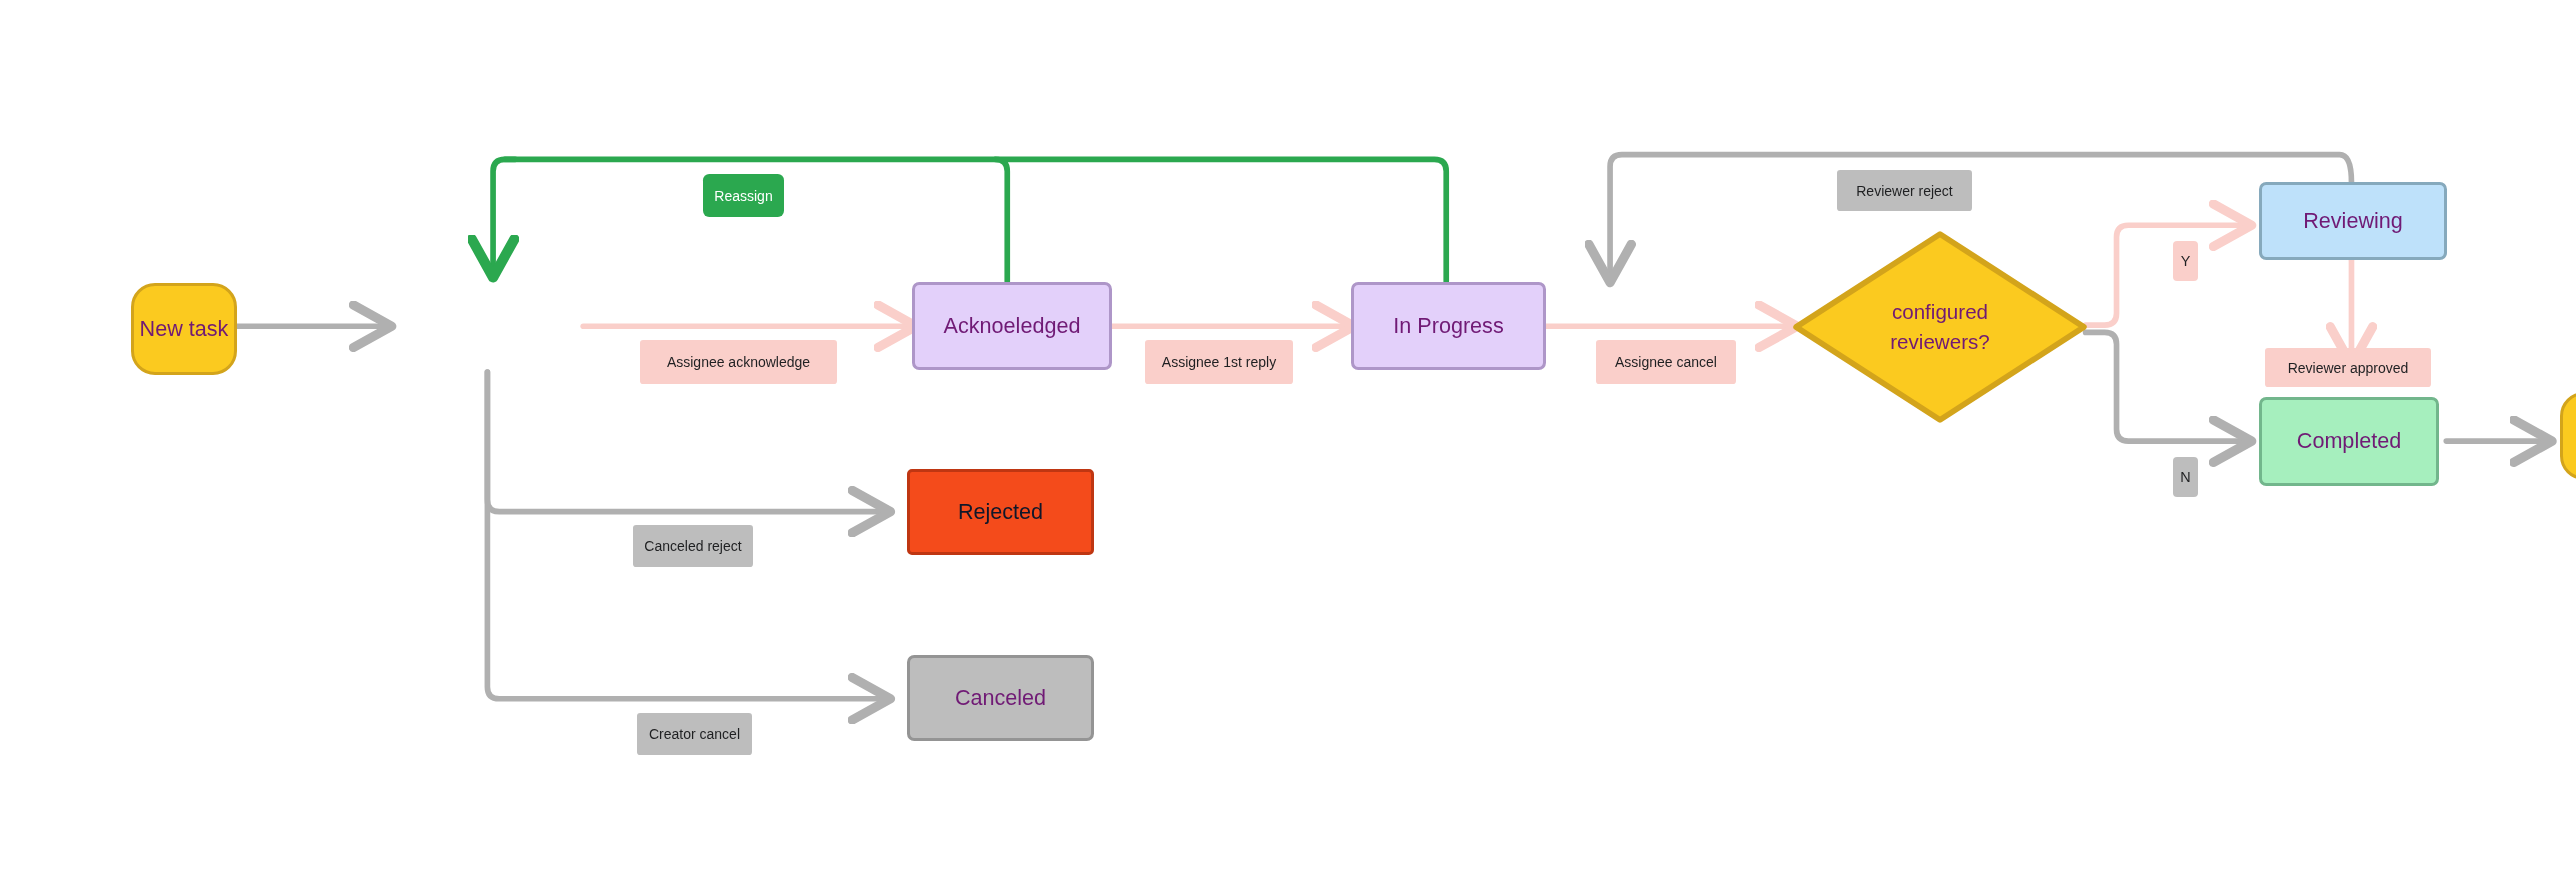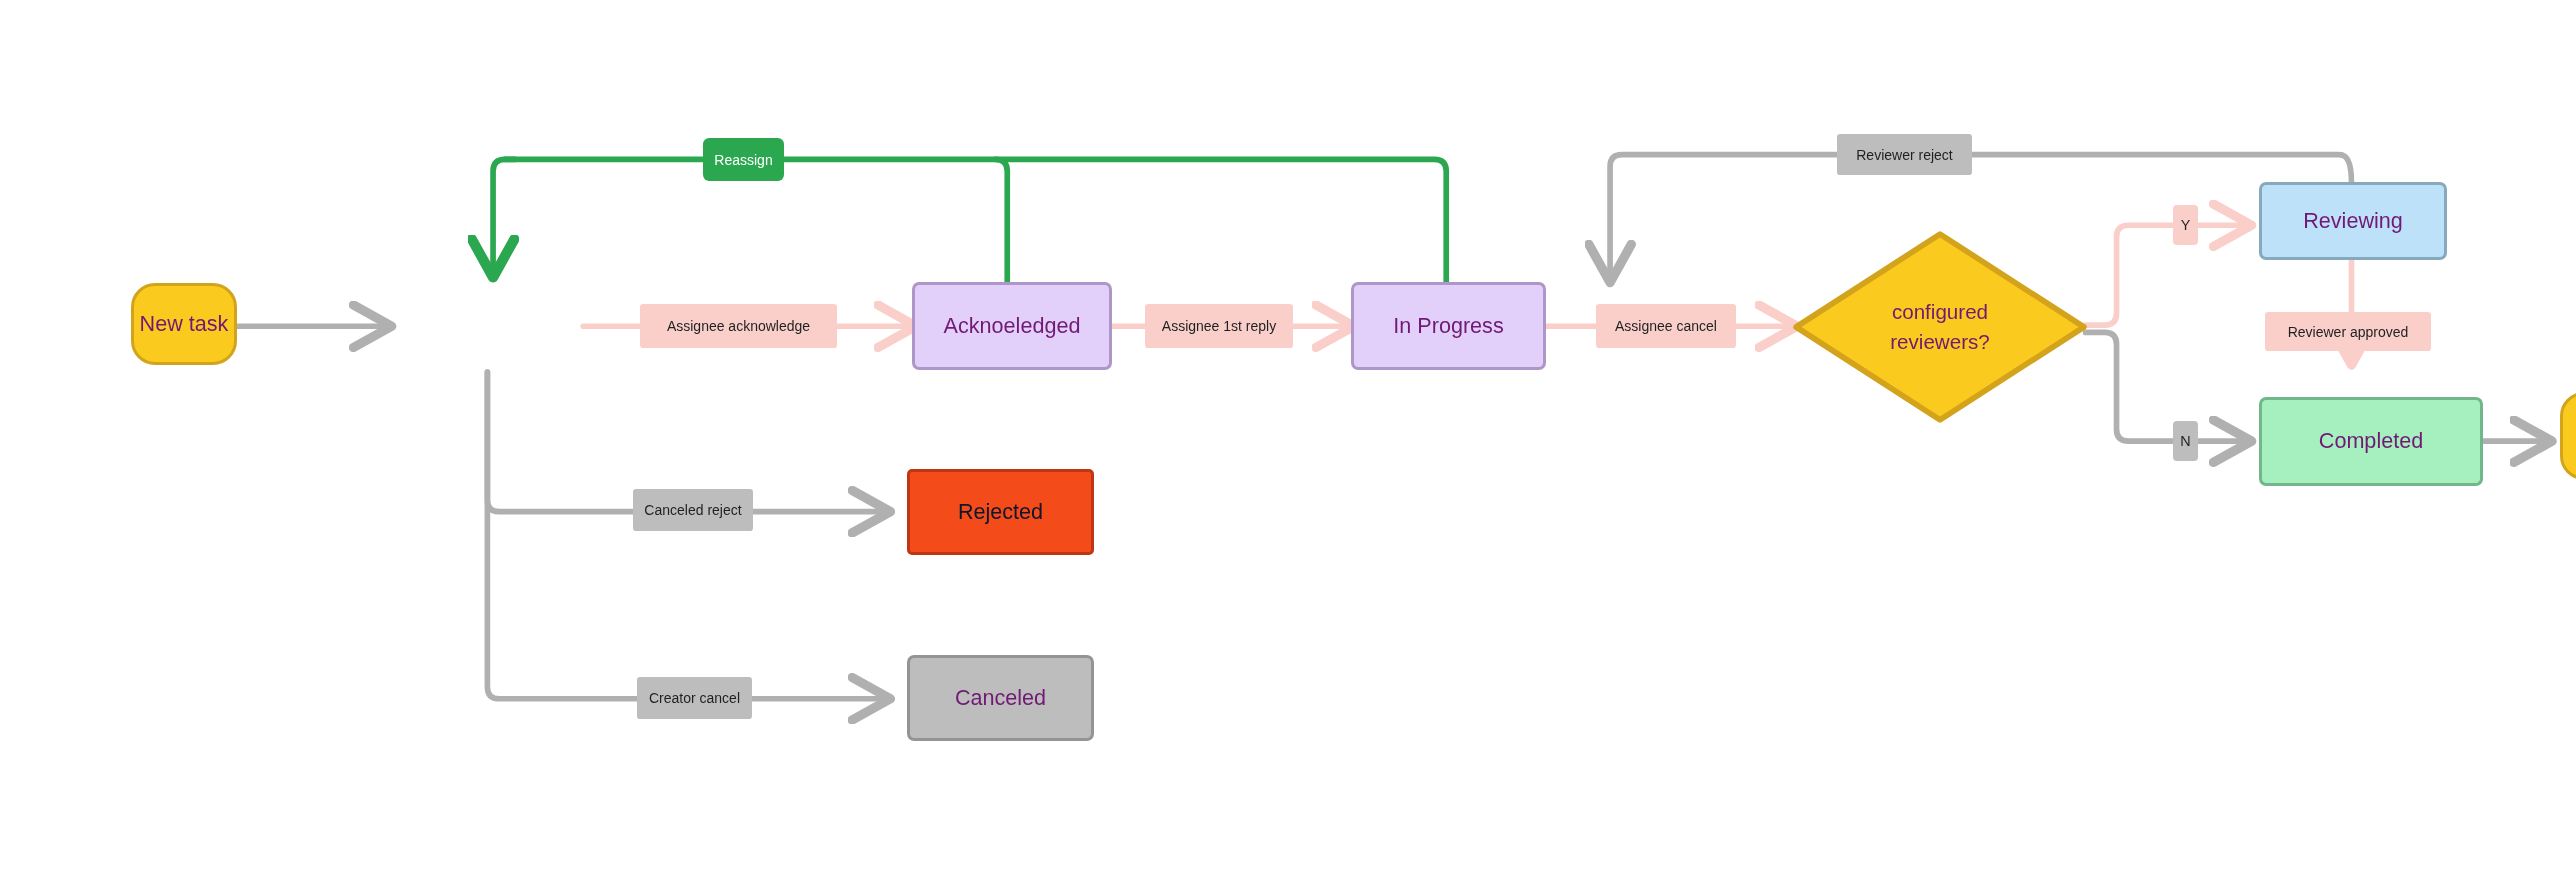--- a/index.html
+++ b/index.html
@@ -104,20 +104,21 @@
     display: flex;
     align-items: center;
     justify-content: center;
     text-align: center;
     font-size: 14px;
     color: #1f2022;
     border-radius: 3.1px;
     z-index: 6;
     white-space: nowrap;
     padding: 0 5.2px;
+    margin-top: 36px;
   }
   .lbl-pink { background: #FACFCA; }
   .lbl-gray { background: #BDBDBD; }
   .lbl-green { background: #2BA84F; color: #ffffff; border-radius: 6.2px; }
   .lbl-yn { font-size: 14.4px; border-radius: 4.1px; }
 </style>
 </head>
 <body>
 
 <div id="diagram-root">
@@ -160,21 +161,21 @@
       <path d="M 2807 546 L 2807 332 Q 2807 309 2784 309 L 1932 309" stroke="#2BA84F" stroke-width="11"></path>
 
       <path d="M 1000 309 L 980 309 Q 957 309 957 332 L 957 530" stroke="#2BA84F" stroke-width="11" marker-end="url(#arrow-green)"></path>
 
       <path d="M 946 722 L 946 970 Q 946 993 969 993 L 1720 993" stroke="#B0B0B0" stroke-width="11" marker-end="url(#arrow-gray)"></path>
 
       <path d="M 946 722 L 946 1333 Q 946 1356 969 1356 L 1720 1356" stroke="#B0B0B0" stroke-width="11" marker-end="url(#arrow-gray)"></path>
     </g>
   </svg>
 
-  <div class="node node-terminal" style="left:131px; top:283px; width:106px; height:82px;">
+  <div class="node node-terminal" style="left:131px; top:283px; width:106px; height:92px;">
     <span>New task</span>
   </div>
 
 
   <div class="node node-purple" style="left:912px; top:282px; width:200px; height:88px;">
     <span>Acknoeledged</span>
   </div>
 
   <div class="node node-purple" style="left:1351px; top:282px; width:195px; height:88px;">
     <span>In Progress</span>
@@ -187,21 +188,21 @@
     <div class="decision-text">
       <div>configured</div>
       <div>reviewers?</div>
     </div>
   </div>
 
   <div class="node node-blue" style="left:2259px; top:182px; width:188px; height:78px;">
     <span>Reviewing</span>
   </div>
 
-  <div class="node node-green" style="left:2259px; top:397px; width:224px; height:89px;">
+  <div class="node node-green" style="left:2259px; top:397px; width:180px; height:89px;">
     <span>Completed</span>
   </div>
 
   <div class="node node-terminal" style="left:2560px; top:392px; width:181px; height:88px; flex-direction:column;">
     
     
   </div>
 
   <div class="node node-red" style="left:907px; top:469px; width:187px; height:86px;">
     <span>Rejected</span>

